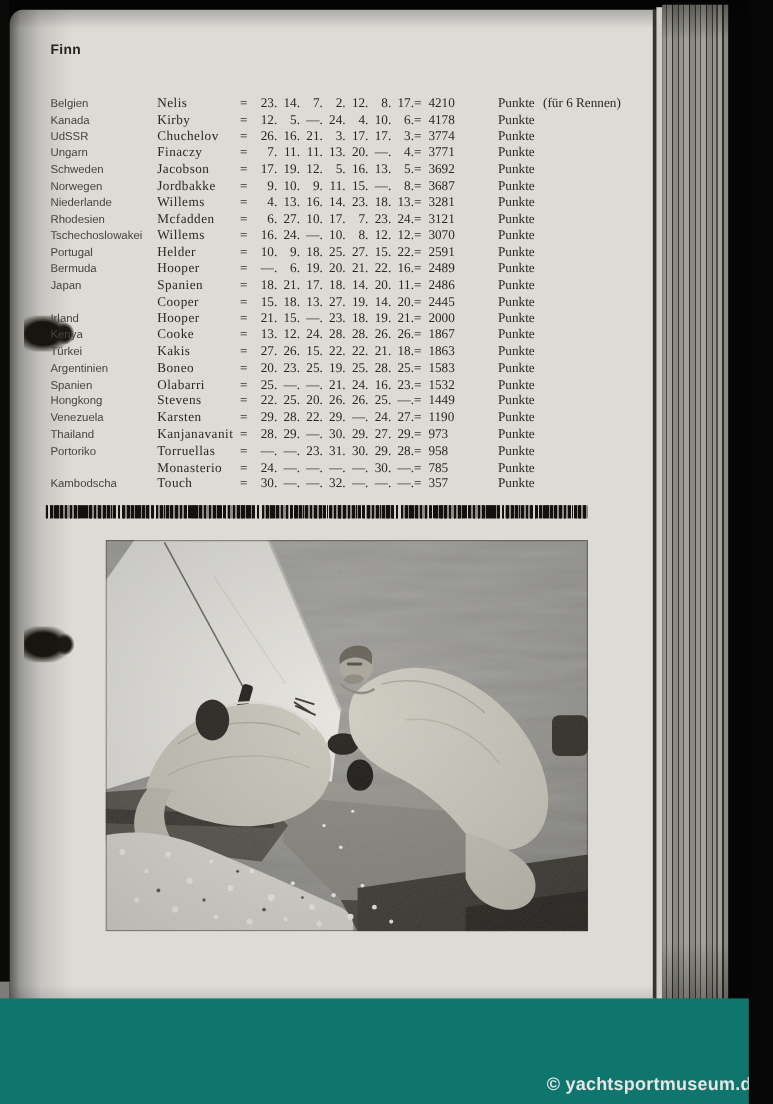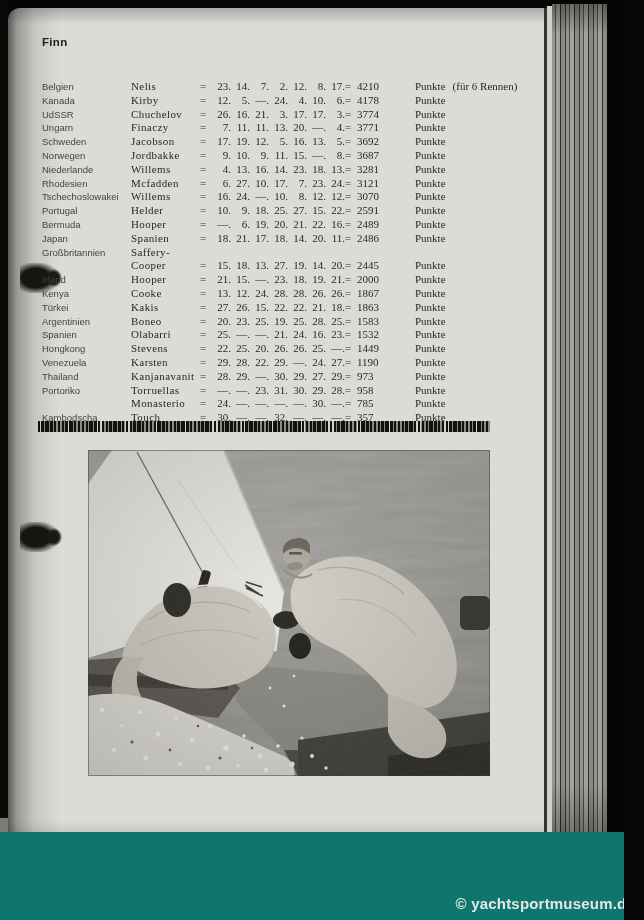--- a/index.html
+++ b/index.html
@@ -244,24 +244,20 @@
         <span class="c-res">18.</span>
         <span class="c-res">21.</span>
         <span class="c-res">17.</span>
         <span class="c-res">18.</span>
         <span class="c-res">14.</span>
         <span class="c-res">20.</span>
         <span class="c-res">11.</span>
         <span class="c-eq">=</span>
         <span class="c-pts">2486</span>
         <span class="c-unit">Punkte</span>
-      </div>
-      <div class="trow">
-        <span class="c-country">Großbritannien</span>
-        <span class="c-name">Saffery-</span>
       </div>
       <div class="trow">
         <span class="c-country"></span>
         <span class="c-name">Cooper</span>
         <span class="c-eq">=</span>
         <span class="c-res">15.</span>
         <span class="c-res">18.</span>
         <span class="c-res">13.</span>
         <span class="c-res">27.</span>
         <span class="c-res">19.</span>

